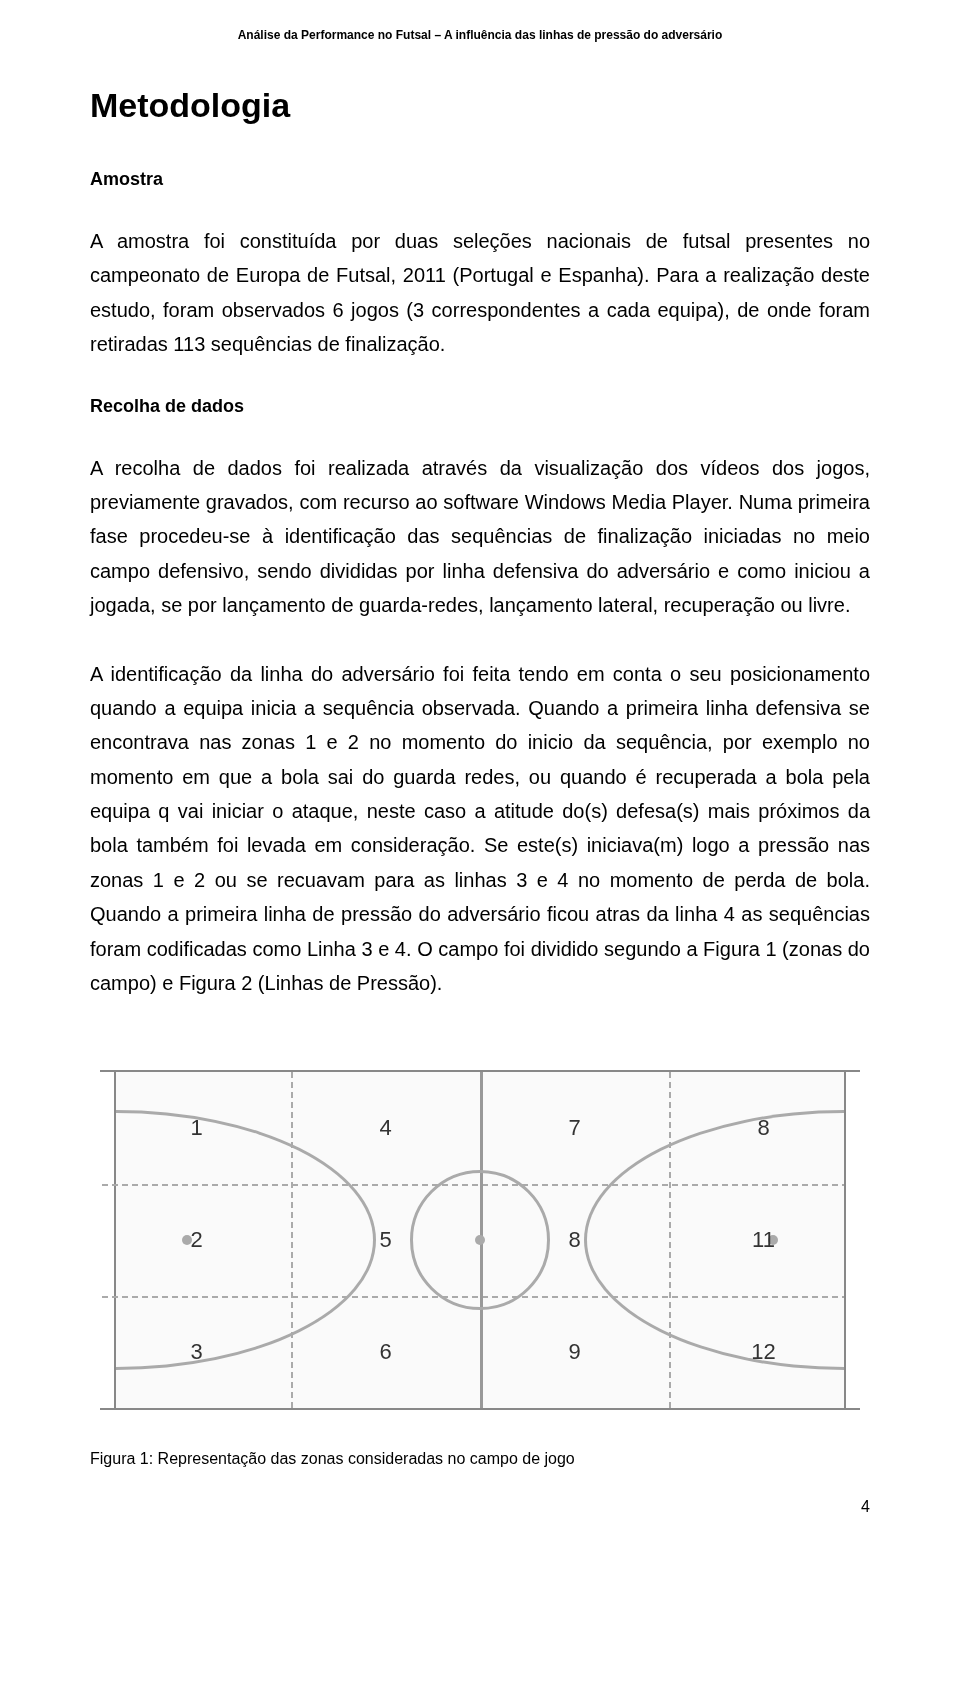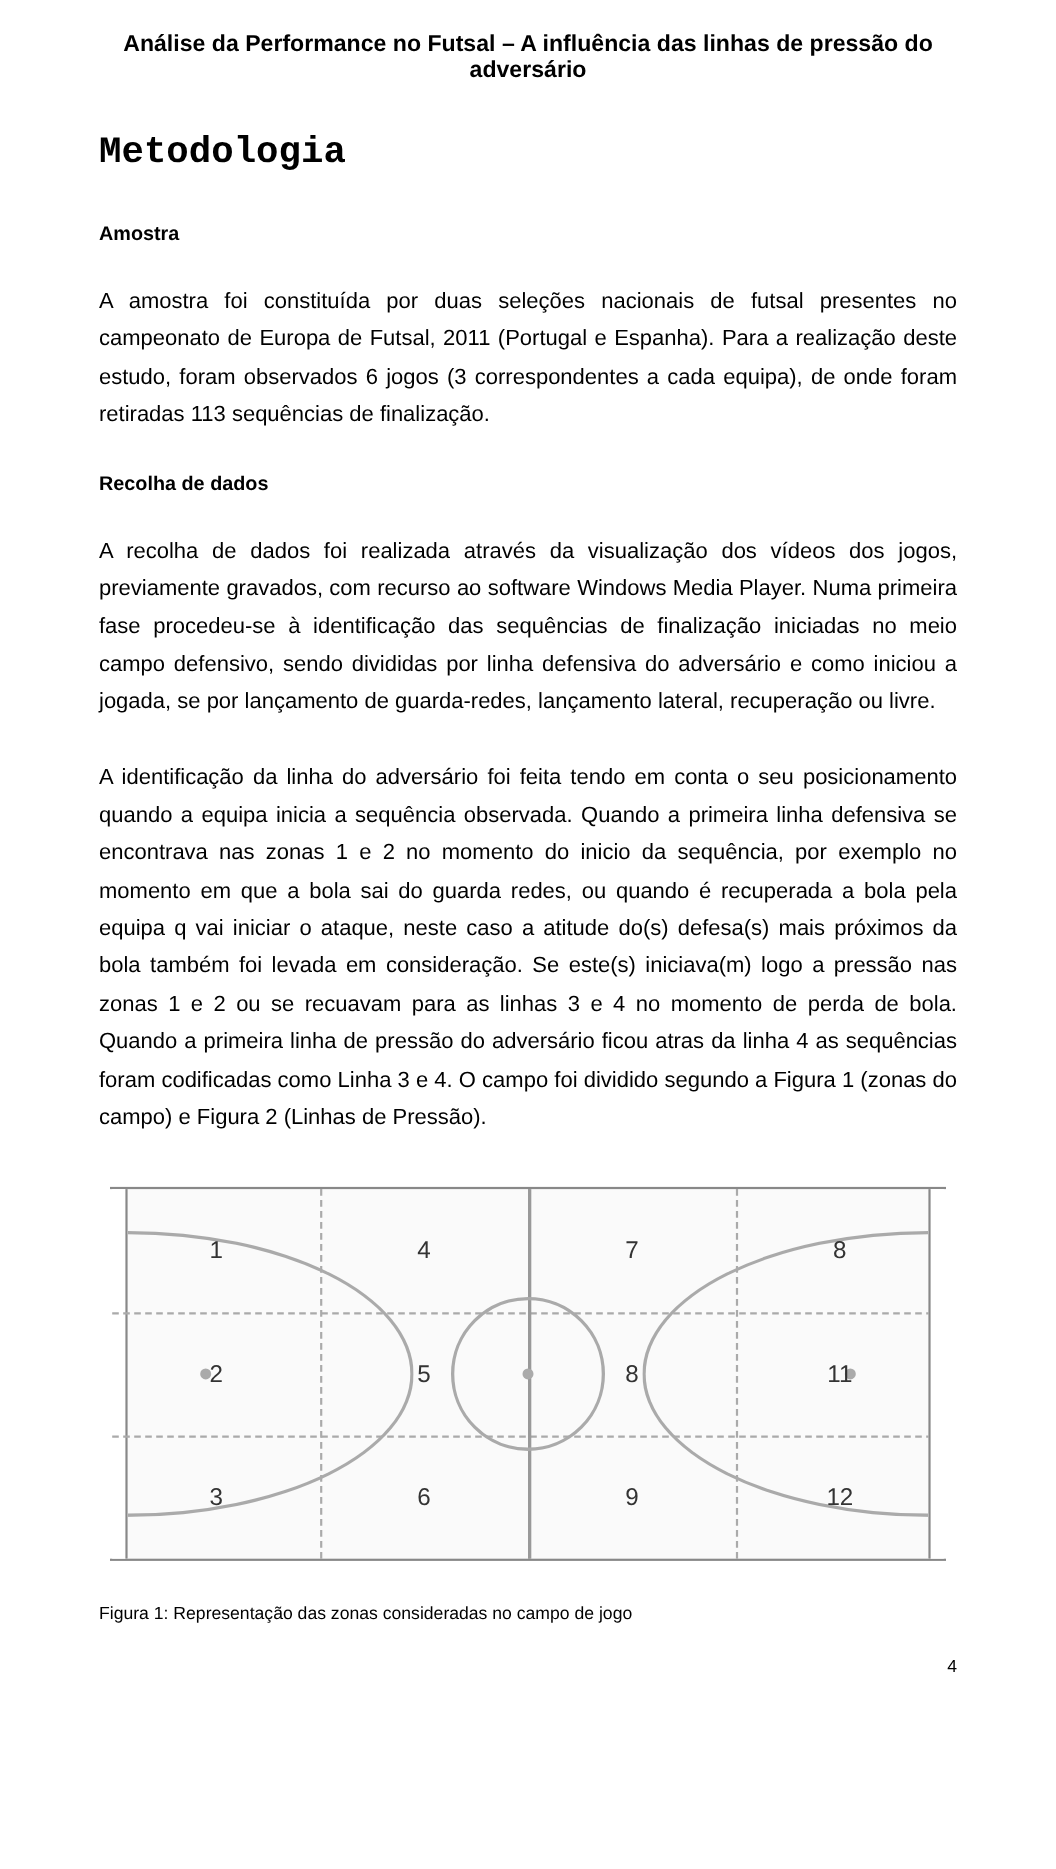--- a/index.html
+++ b/index.html
@@ -5,42 +5,41 @@
   * { box-sizing: border-box; margin: 0; padding: 0; }
   body {
     width: 960px;
     background: #fff;
     font-family: "Trebuchet MS", "Lucida Sans Unicode", Arial, sans-serif;
     color: #000;
     padding: 28px 90px 40px 90px;
   }
   .header-line {
     text-align: center;
-    font-size: 21px;
+    font-size: 12px;
     font-weight: bold;
     margin-bottom: 44px;
   }
   .h1 {
     font-size: 34px;
     font-weight: bold;
     margin-bottom: 44px;
-    font-family: Liberation Mono, monospace;
   }
   .h2 {
     font-size: 18px;
     font-weight: bold;
     margin-bottom: 34px;
   }
   .para-justify {
     font-size: 20px;
     line-height: 1.72;
     text-align: justify;
     margin-bottom: 34px;
   }
-  .para-justify-last { margin-bottom: 46px; }
+  .para-justify-last { margin-bottom: 70px; }
   .caption {
     font-size: 16px;
     margin-top: 40px;
   }
   .page-num {
     text-align: right;
     font-size: 16px;
     margin-top: 30px;
   }
 

